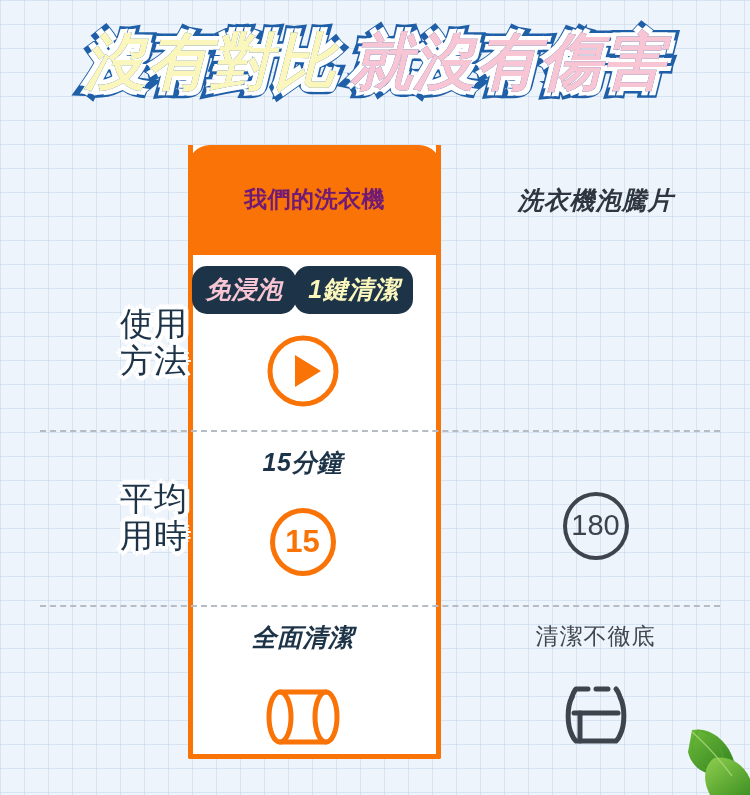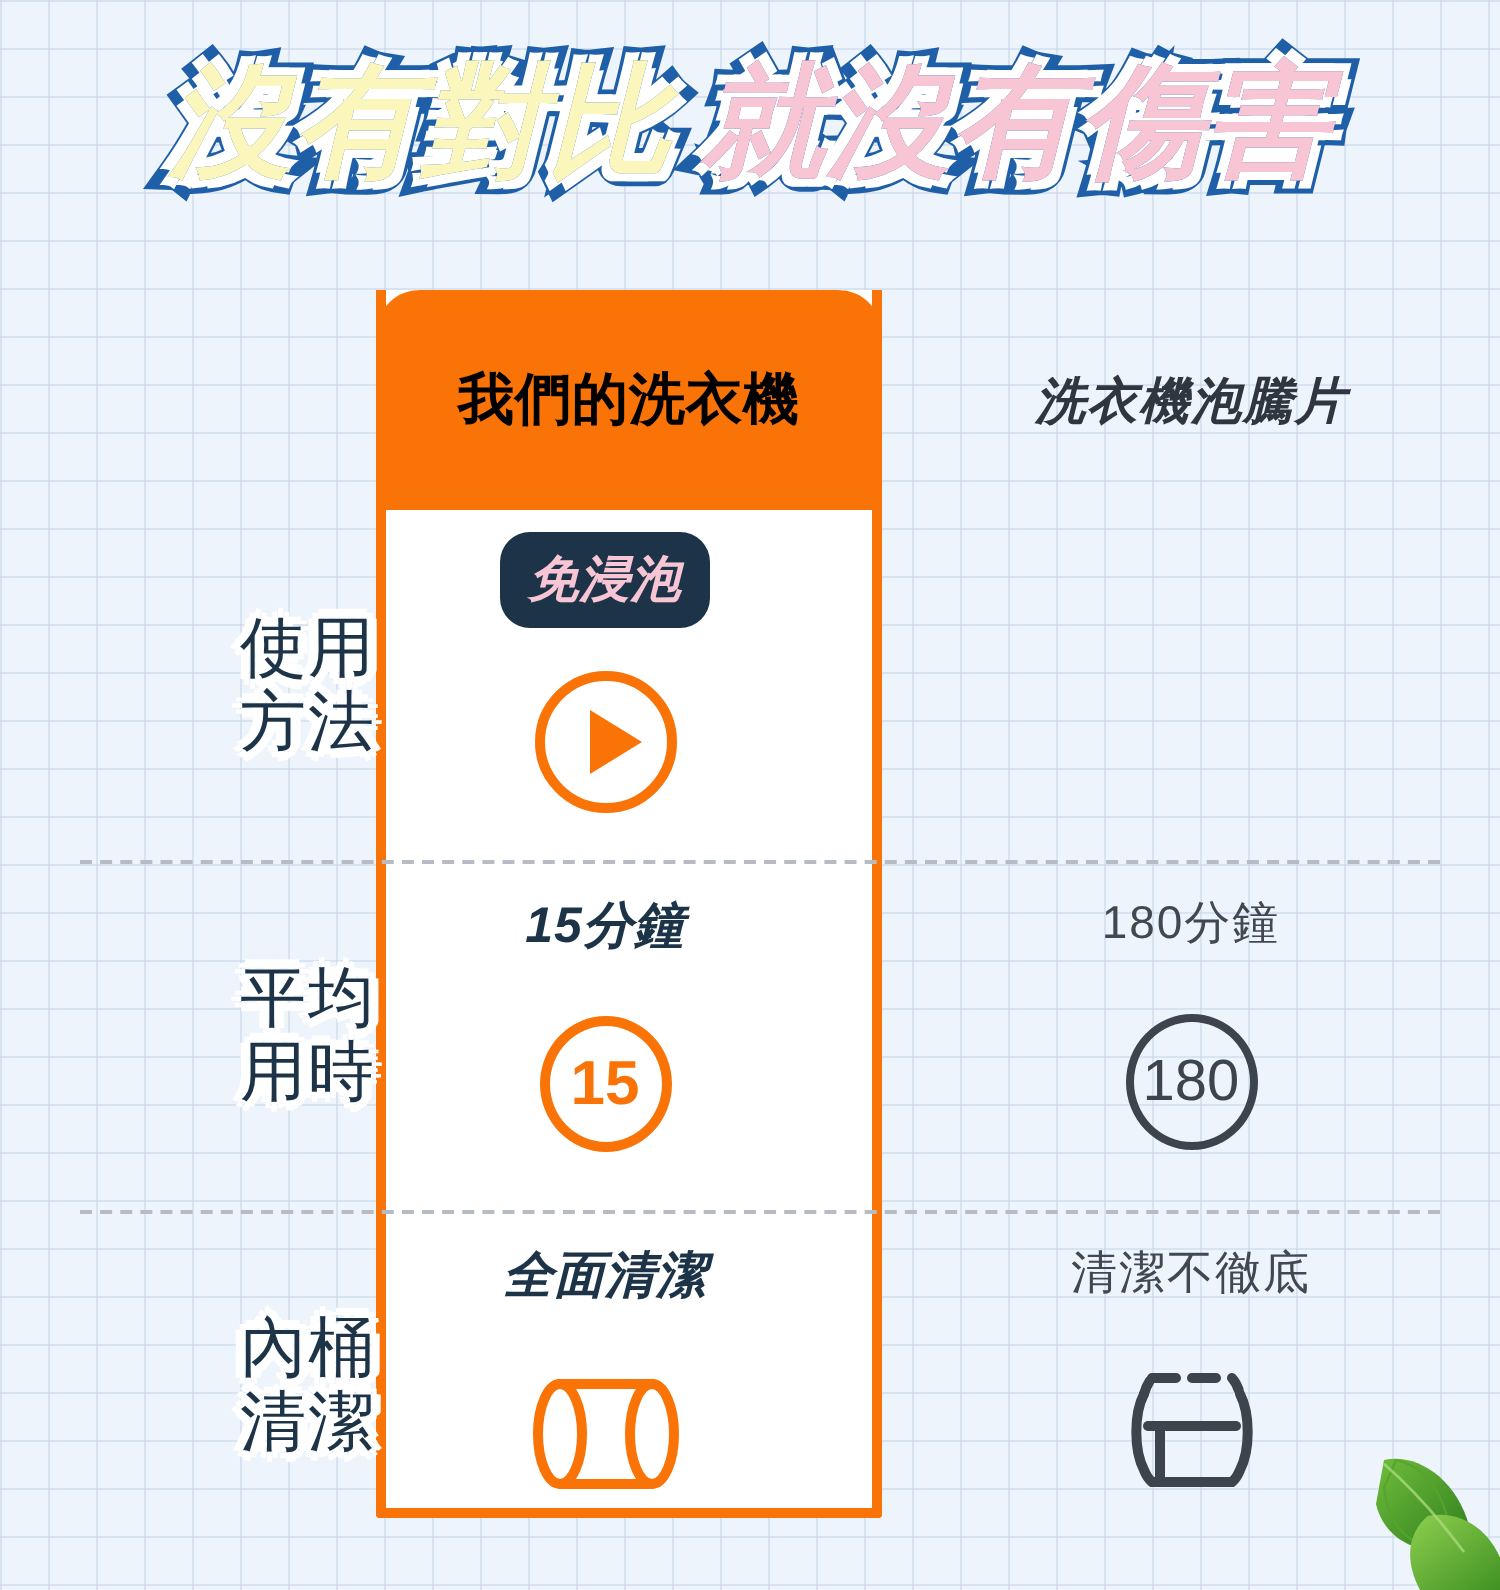--- a/index.html
+++ b/index.html
@@ -82,22 +82,22 @@
     height: 110px;
     box-sizing: border-box;
     background: #f97306;
     border-radius: 22px 22px 0 0;
     display: flex;
     align-items: center;
     justify-content: center;
     z-index: 4;
   }
   .hl-head-txt {
-    color: #000000;
-    font-size: 28px;
+    color: #701a75;
+    font-size: 23px;
     font-weight: bold;
     line-height: 1.28;
     text-align: center;
     letter-spacing: 0.5px;
   }
 
   
   .rt-head {
     position: absolute;
     left: 441px;
@@ -273,20 +273,21 @@
 
     <div class="row r1">
       <div class="row-label">
         <div>使用</div>
         <div>方法</div>
       </div>
 
       <div class="cell mid">
         <div class="badges">
           <span class="badge pink">免浸泡</span>
+          <span class="badge cream">1鍵清潔</span>
         </div>
         <div class="icon-box">
           <svg width="76" height="76" viewBox="0 0 76 76">
             <circle cx="38" cy="38" r="33" fill="none" stroke="#f97306" stroke-width="5"></circle>
             <polygon points="30,22 56,38 30,54" fill="#f97306"></polygon>
           </svg>
         </div>
       </div>
 
     </div>
@@ -298,32 +299,27 @@
       </div>
 
       <div class="cell mid">
         <div class="mid-text">15分鐘</div>
         <div class="icon-box">
           <div class="num-circle orange">15</div>
         </div>
       </div>
 
       <div class="cell right">
-        <div class="right-text">180分鐘</div>
         <div class="icon-box">
           <div class="num-circle gray">180</div>
         </div>
       </div>
     </div>
 
     <div class="row r3">
-      <div class="row-label">
-        <div>內桶</div>
-        <div>清潔</div>
-      </div>
 
       <div class="cell mid">
         <div class="mid-text">全面清潔</div>
         <div class="icon-box">
           <svg width="84" height="66" viewBox="0 0 84 66">
             <ellipse cx="19" cy="33" rx="11" ry="25" fill="none" stroke="#f97306" stroke-width="5"></ellipse>
             <ellipse cx="65" cy="33" rx="11" ry="25" fill="none" stroke="#f97306" stroke-width="5"></ellipse>
             <line x1="19" y1="8" x2="65" y2="8" stroke="#f97306" stroke-width="5" stroke-linecap="round"></line>
             <line x1="19" y1="58" x2="65" y2="58" stroke="#f97306" stroke-width="5" stroke-linecap="round"></line>
           </svg>

